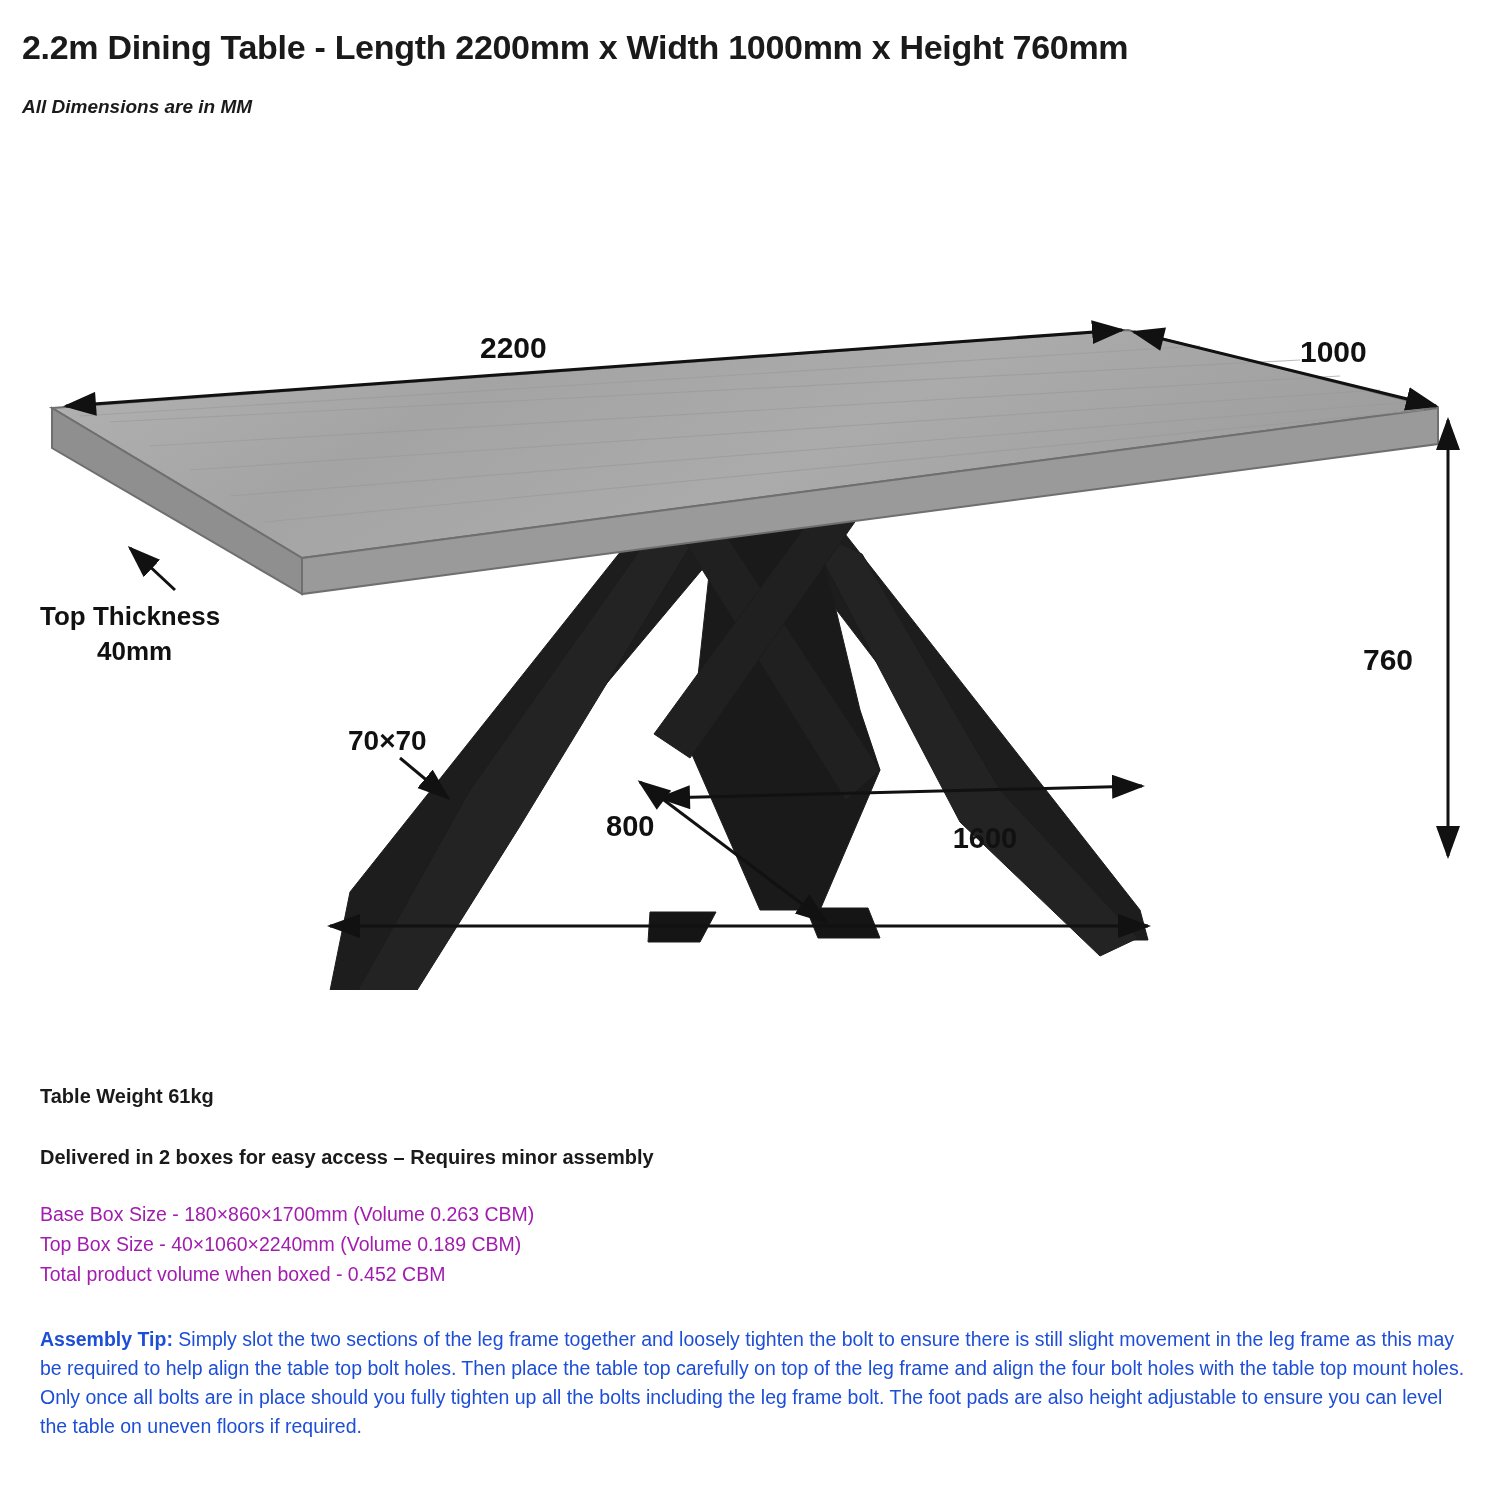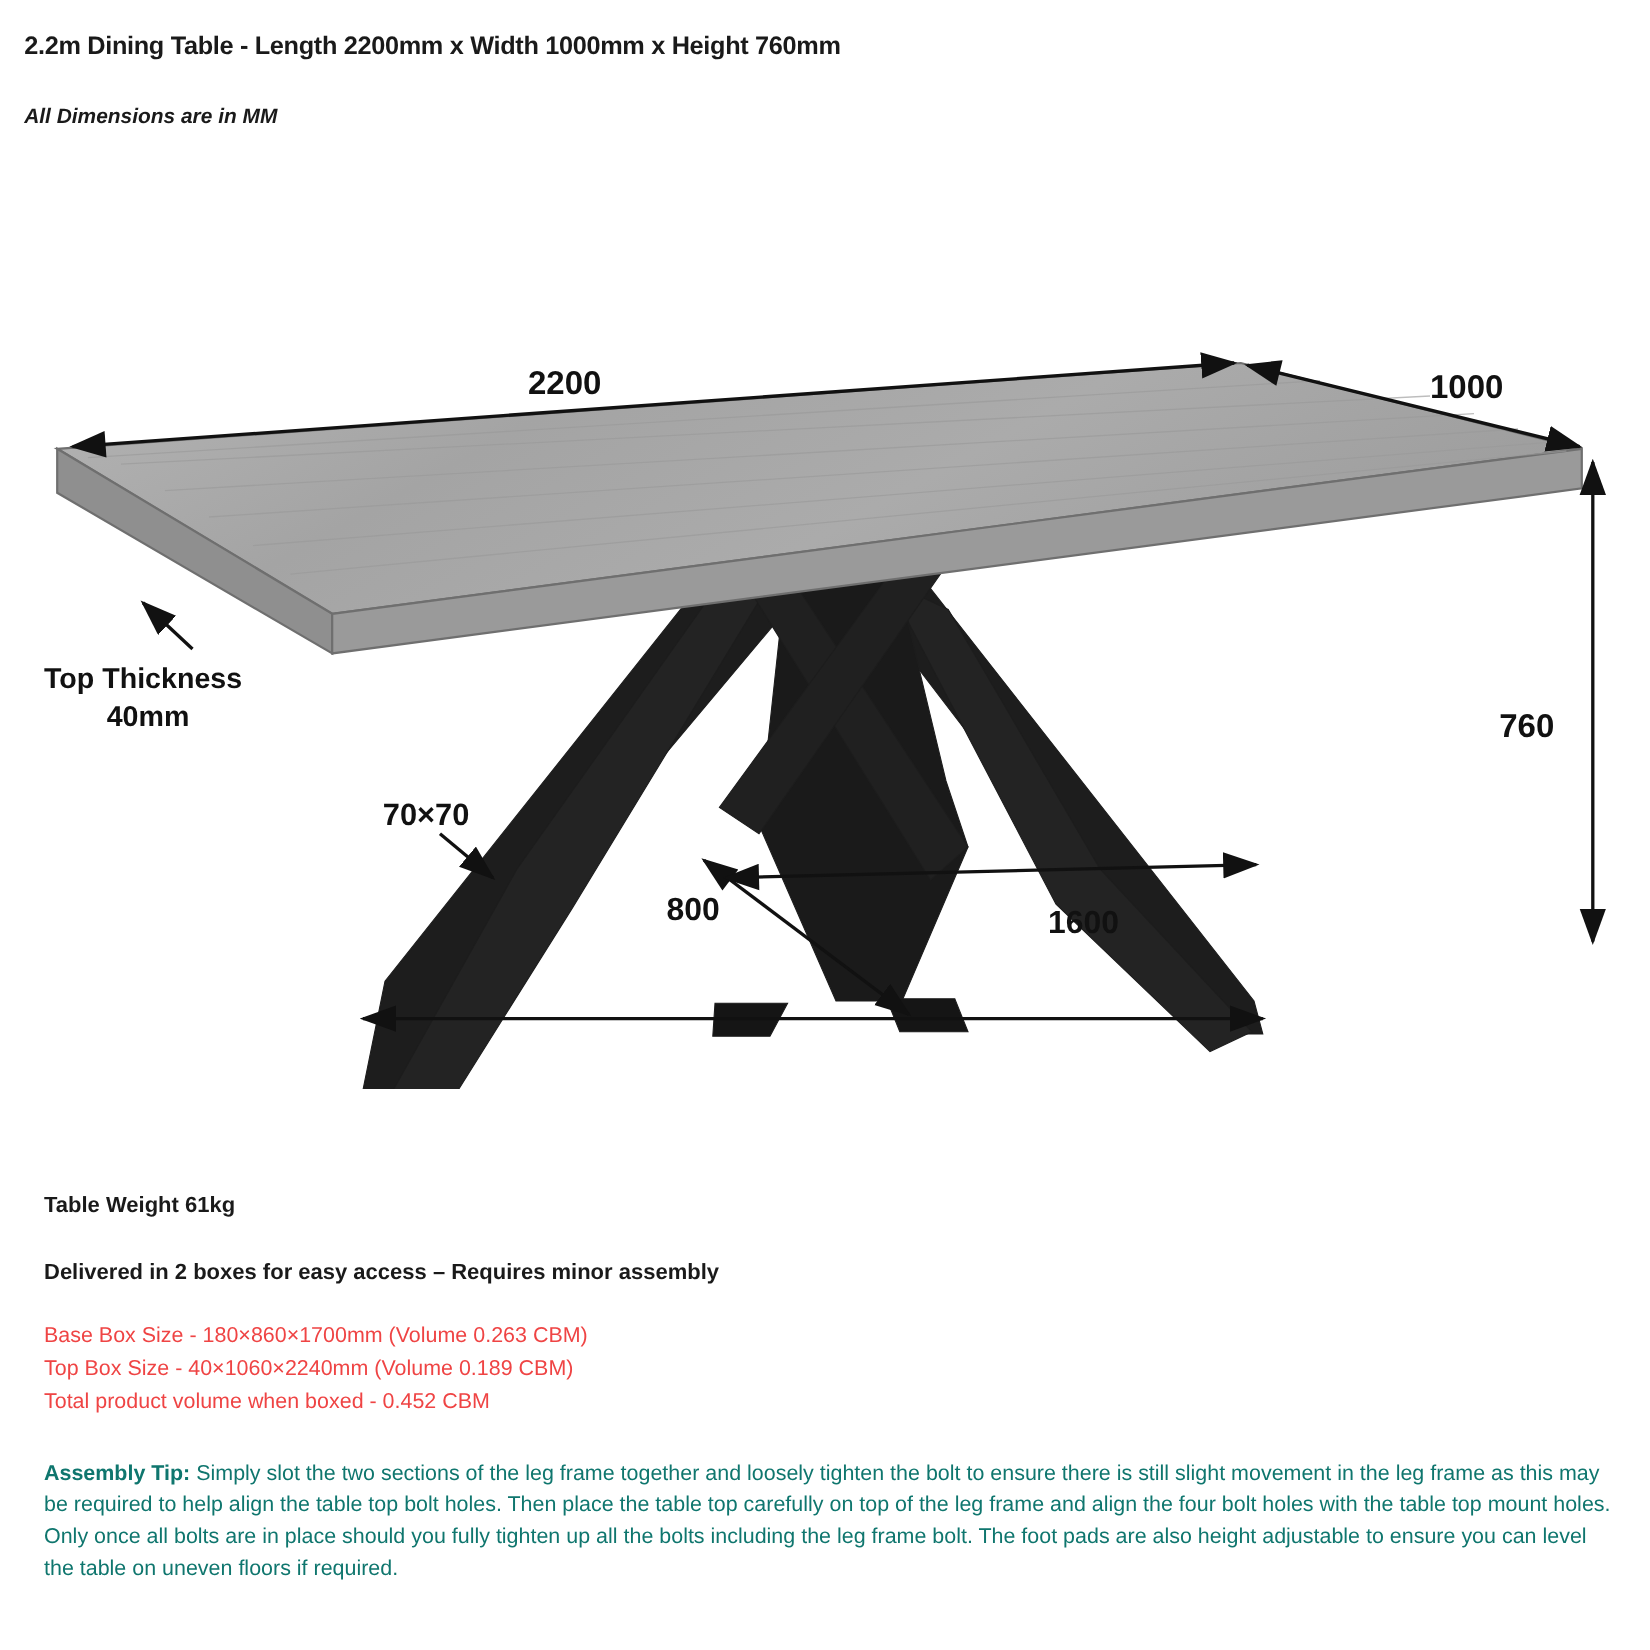--- a/index.html
+++ b/index.html
@@ -19,21 +19,21 @@
     position: relative;
     width: 1500px;
     height: 1500px;
   }
 
   
   .title {
     position: absolute;
     left: 22px;
     top: 28px;
-    font-size: 23px;
+    font-size: 34px;
     font-weight: bold;
     letter-spacing: -0.3px;
     white-space: nowrap;
   }
   .subtitle {
     position: absolute;
     left: 22px;
     top: 96px;
     font-size: 19px;
     font-weight: bold;
@@ -71,27 +71,27 @@
   }
   .boxes-head {
     font-size: 20px;
     font-weight: bold;
     margin: 0 0 30px 0;
   }
   .boxline {
     font-size: 19.5px;
     line-height: 30px;
     margin: 0;
-    color: #ef4444;
+    color: #a21caf;
   }
   .assembly {
     margin-top: 36px;
     font-size: 19.5px;
     line-height: 29px;
-    color: #0f766e;
+    color: #1d4ed8;
     text-align: left;
   }
   .assembly b {
     font-weight: bold;
   }
 </style>
 </head>
 <body>
 
 <div class="page">

